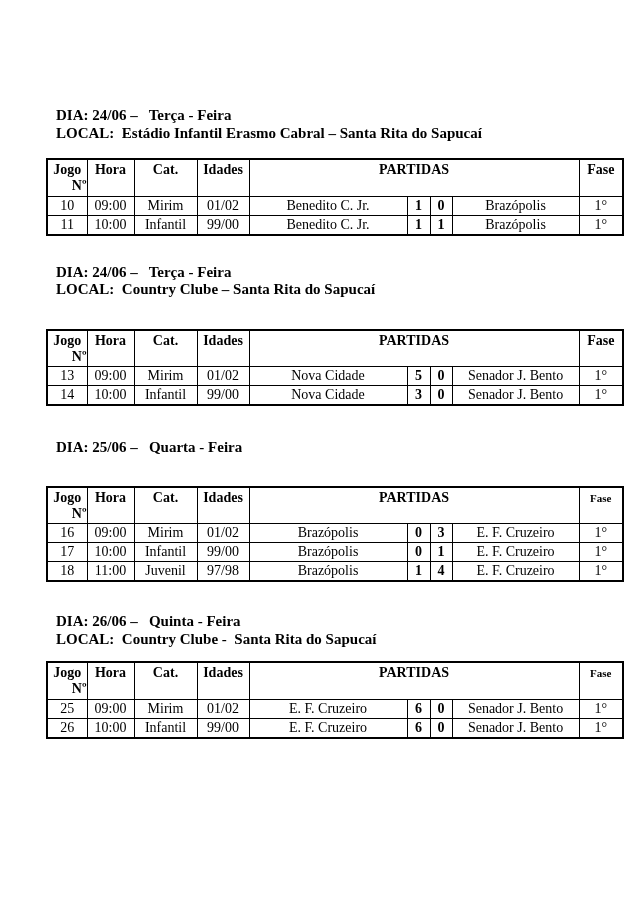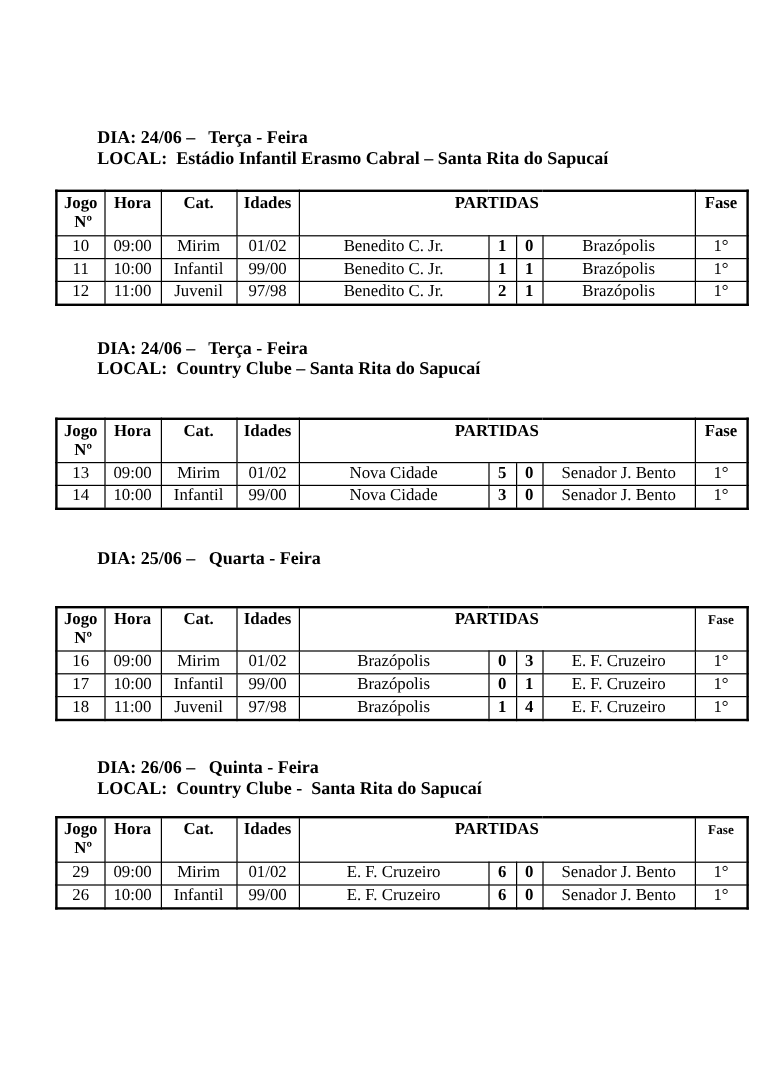--- a/index.html
+++ b/index.html
@@ -13,21 +13,21 @@
     color: #000000;
     font-family: "Liberation Serif", "DejaVu Serif", serif;
     overflow: hidden;
   }
   .section { display: block; }
   .section-1 { padding-top: 107px; }
   .section-2 { padding-top: 28px; }
   .section-3 { padding-top: 33px; }
   .section-4 { padding-top: 31px; }
 
-  .heading { margin-left: 81px; font-family: Liberation Serif, serif; }
+  .heading { margin-left: 56px; font-family: Liberation Serif, serif; }
   .heading-line {
     font-weight: bold;
     font-size: 15px;
     line-height: 17.5px;
     white-space: pre; 
   }
 
   table.matches {
     border-collapse: collapse;
     table-layout: fixed;
@@ -49,21 +49,21 @@
   .matches thead tr { height: 37px; margin-top: 24px; }
   .matches th {
     font-size: 14px;
     font-weight: bold;
     vertical-align: top;
     padding-top: 2px;
   }
   .matches th.fase-small { font-size: 11px; padding-top: 4px; }
   .matches tbody tr { height: 18px; padding-left: 16px; }
   .matches td { font-size: 14px; line-height: 18px; }
-  .jogo-sub { text-align: center; padding-left: 4px; line-height: 15px; }
+  .jogo-sub { text-align: right; padding-left: 4px; line-height: 15px; }
   .jogo-main { line-height: 16px; }
   td.score { font-weight: bold; }
 </style>
 </head>
 <body>
 
 <div class="section section-1">
   <div class="heading">
     <div class="heading-line">DIA: 24/06 –   Terça - Feira</div>
     <div class="heading-line">LOCAL:  Estádio Infantil Erasmo Cabral – Santa Rita do Sapucaí</div>
@@ -109,31 +109,20 @@
         <td>11</td>
         <td>10:00</td>
         <td>Infantil</td>
         <td>99/00</td>
         <td>Benedito C. Jr.</td>
         <td class="score">1</td>
         <td class="score">1</td>
         <td>Brazópolis</td>
         <td>1°</td>
       </tr>
-      <tr>
-        <td>12</td>
-        <td>11:00</td>
-        <td>Juvenil</td>
-        <td>97/98</td>
-        <td>Benedito C. Jr.</td>
-        <td class="score">2</td>
-        <td class="score">1</td>
-        <td>Brazópolis</td>
-        <td>1°</td>
-      </tr>
     </tbody>
   </table>
 </div>
 
 <div class="section section-2">
   <div class="heading">
     <div class="heading-line">DIA: 24/06 –   Terça - Feira</div>
     <div class="heading-line">LOCAL:  Country Clube – Santa Rita do Sapucaí</div>
   </div>
   <table class="matches">
@@ -280,21 +269,21 @@
         </th>
         <th>Hora</th>
         <th>Cat.</th>
         <th>Idades</th>
         <th colspan="4">PARTIDAS</th>
         <th class="fase-small">Fase</th>
       </tr>
     </thead>
     <tbody>
       <tr>
-        <td>29</td>
+        <td>25</td>
         <td>09:00</td>
         <td>Mirim</td>
         <td>01/02</td>
         <td>E. F. Cruzeiro</td>
         <td class="score">6</td>
         <td class="score">0</td>
         <td>Senador J. Bento</td>
         <td>1°</td>
       </tr>
       <tr>

